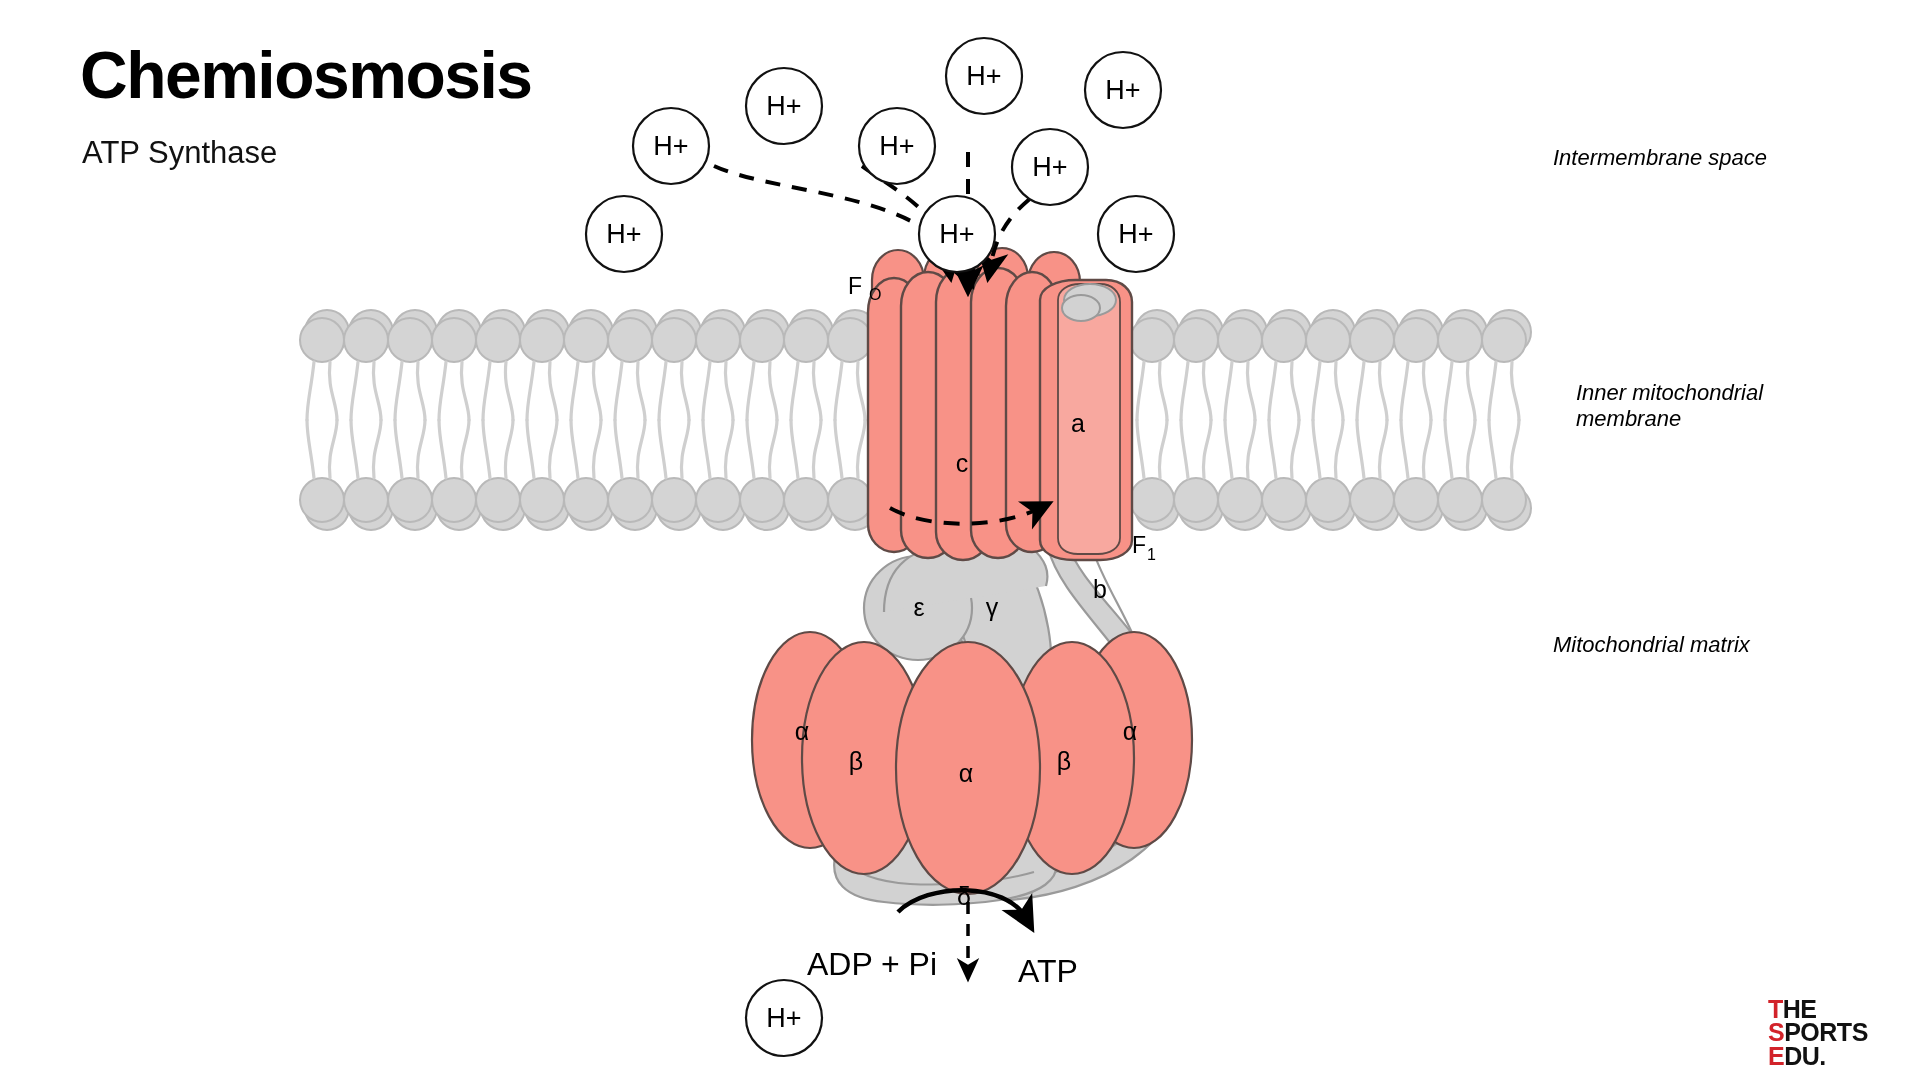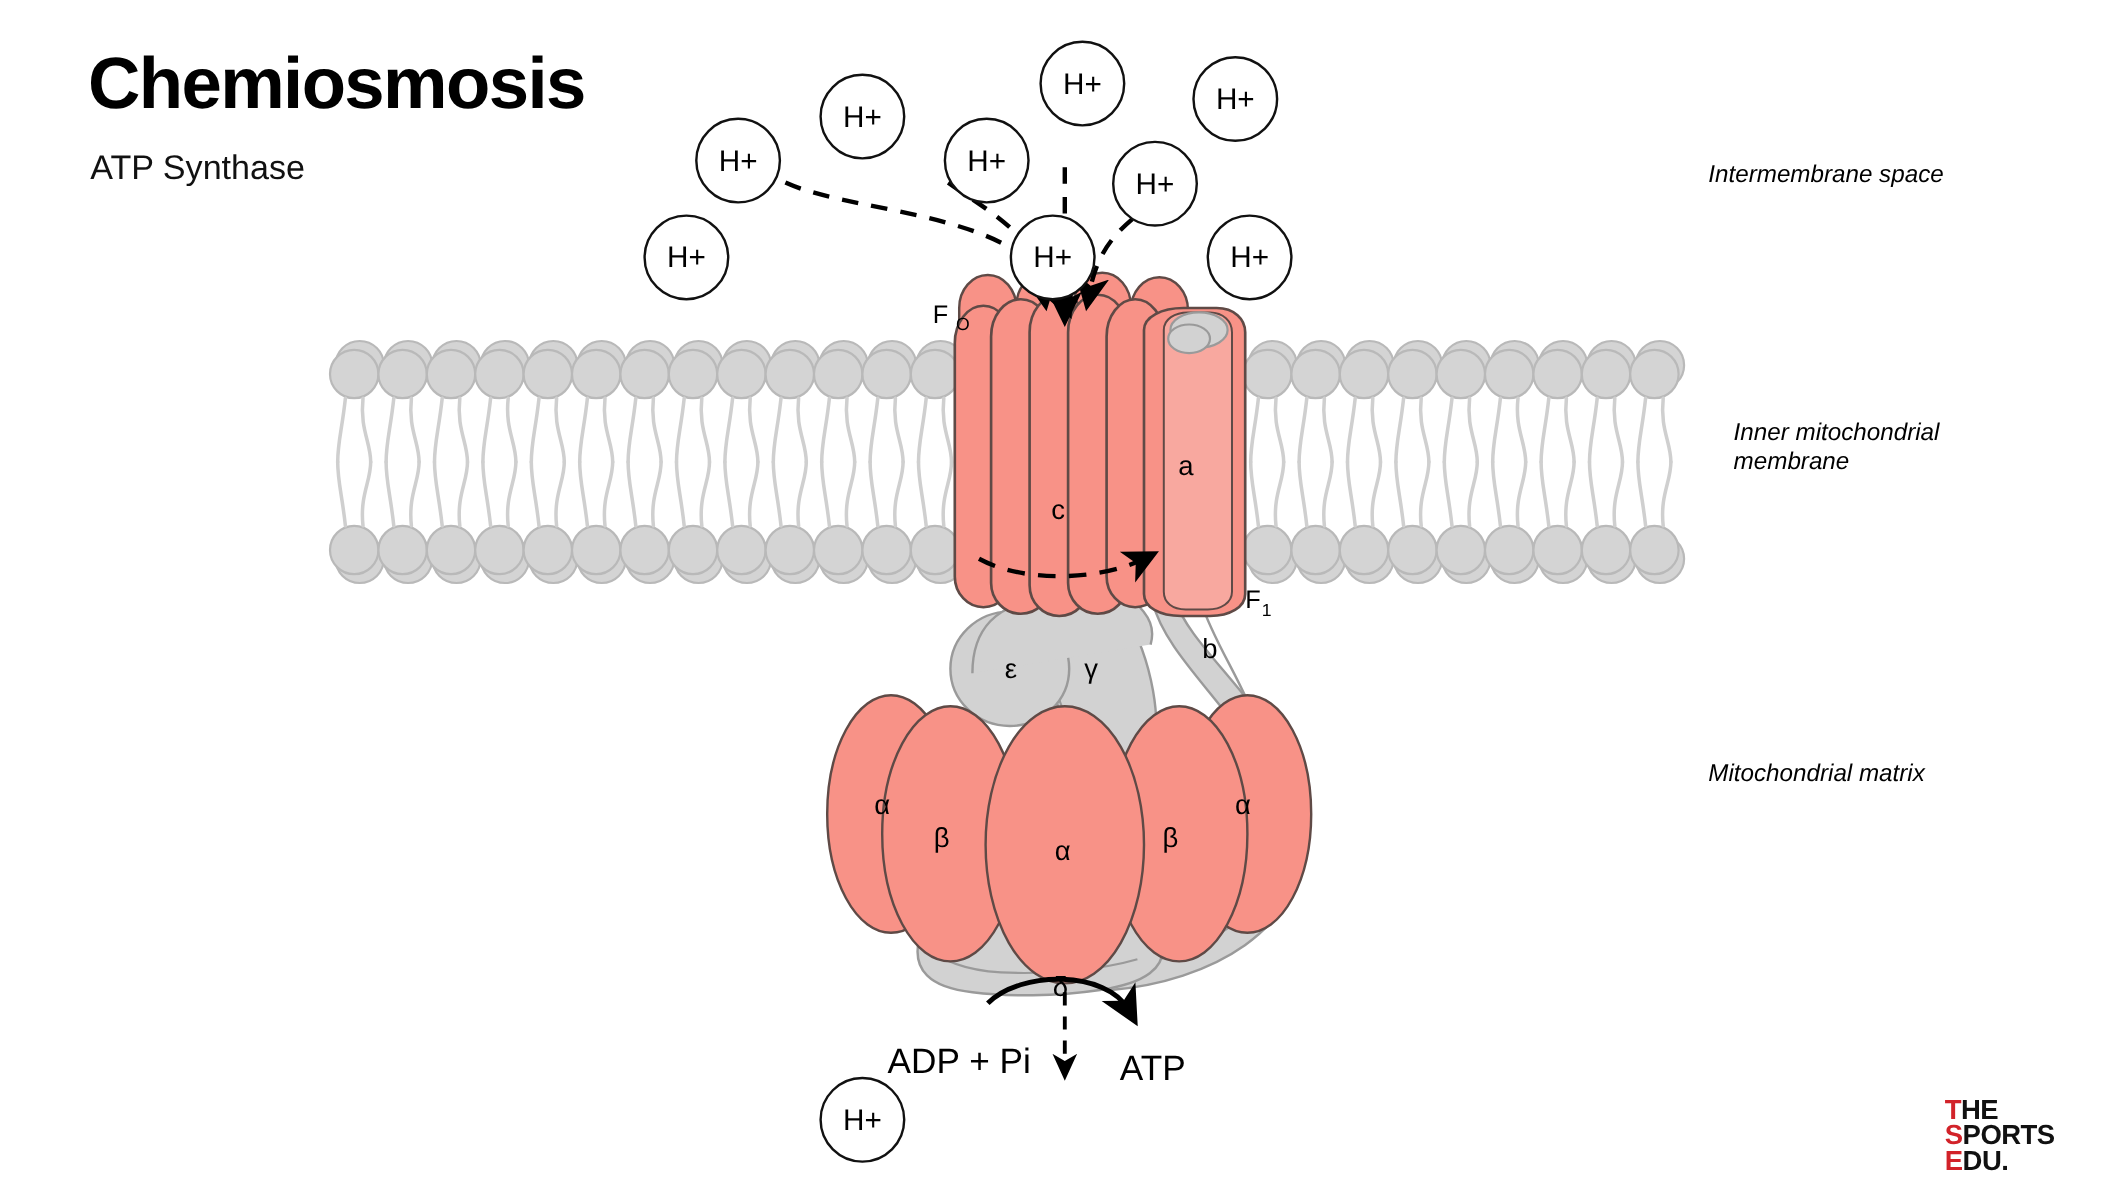--- a/index.html
+++ b/index.html
@@ -21,21 +21,21 @@
     font-size:31px;font-weight:normal;color:#111;line-height:1;text-align:right;
   }
 
   
   .region-label{
     position:absolute;font-style:italic;font-size:22px;color:#000;
     line-height:1.18;white-space:pre-line;
   }
   #lbl-intermembrane{left:1553px;top:145px;}
   #lbl-innermembrane{left:1553px;top:380px;margin-left:23px;}
-  #lbl-matrix{left:1553px;top:690px;font-style:italic;}
+  #lbl-matrix{left:1553px;top:632px;font-style:italic;}
 
   
   #logo{
     position:absolute;left:1768px;top:962px;
     font-weight:bold;font-size:25px;line-height:0.93;
     letter-spacing:-0.5px;
     margin-top:36px;
   }
   #logo .row{display:block;white-space:pre;}
   #logo .r{color:#d2232a;}

